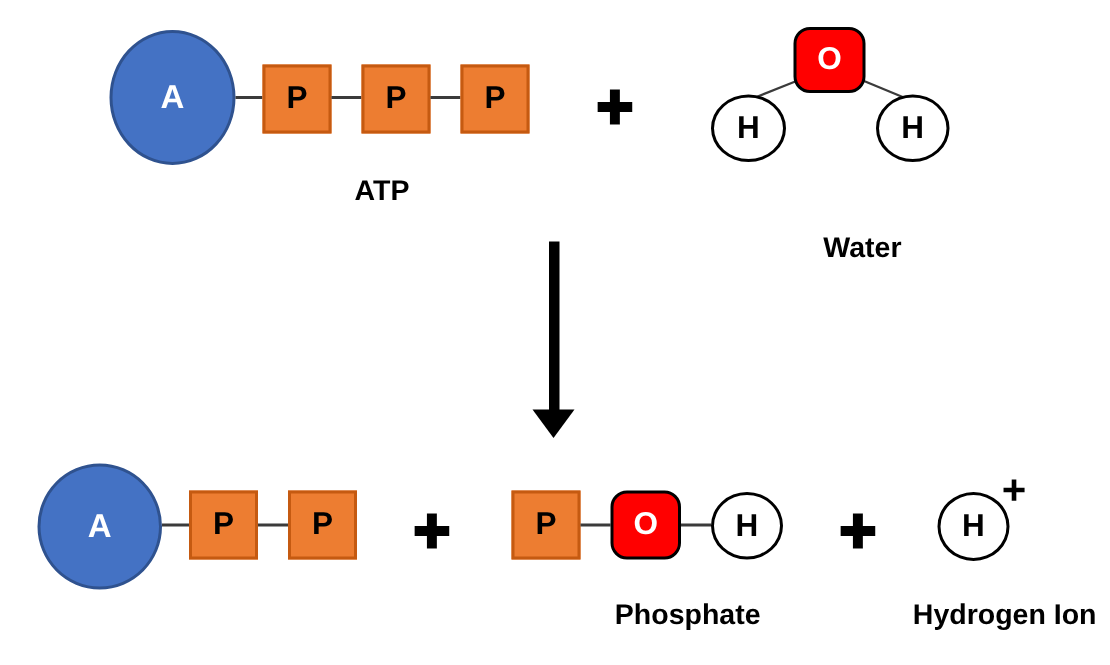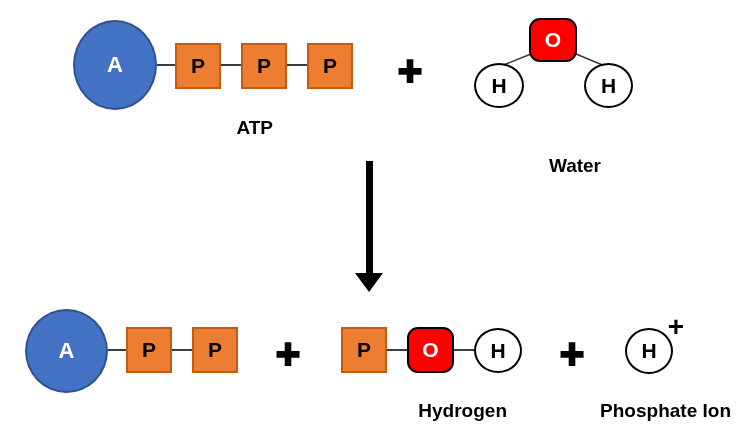--- a/index.html
+++ b/index.html
@@ -135,23 +135,23 @@
     <span>P</span>
   </div>
   <div class="abs bond" style="left:387px; top:349px; width:20px;"></div>
   <div class="abs red-square" style="left:407px; top:327px; width:47px; height:46px;">
     <span>O</span>
   </div>
   <div class="abs bond" style="left:454px; top:349px; width:20px;"></div>
   <div class="abs white-circle" style="left:474px; top:328px; width:48px; height:45px;">
     <span>H</span>
   </div>
-  <div class="abs label" style="left:355px; top:400px; width:152px;">Hydrogen</div>
+  <div class="abs label" style="left:355px; top:400px; width:152px;">Phosphate</div>
 
   <div class="abs plus" style="left:550px; top:332px; width:44px; height:44px;">+</div>
 
   <div class="abs white-circle" style="left:625px; top:328px; width:48px; height:46px;">
     <span>H</span>
   </div>
   <div class="abs charge" style="left:659px; top:309px; width:34px; height:36px;">+</div>
-  <div class="abs label" style="left:579px; top:400px; width:152px;">Phosphate Ion</div>
+  <div class="abs label" style="left:579px; top:400px; width:152px;">Hydrogen Ion</div>
 
 </div>
 
 </body></html>

